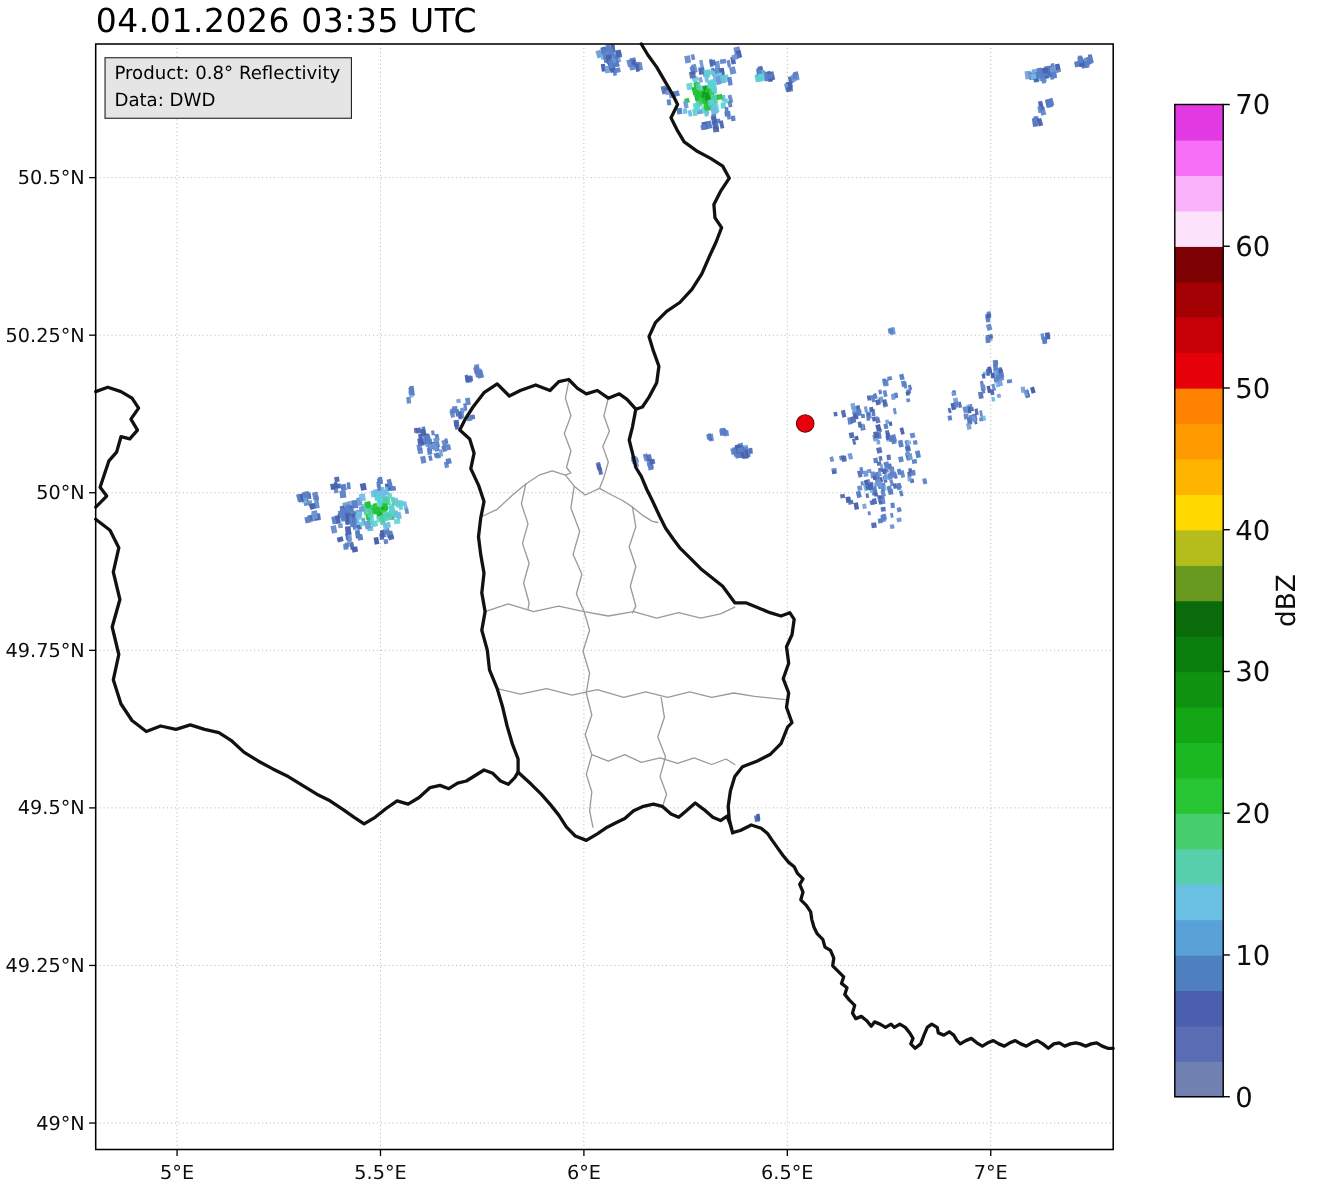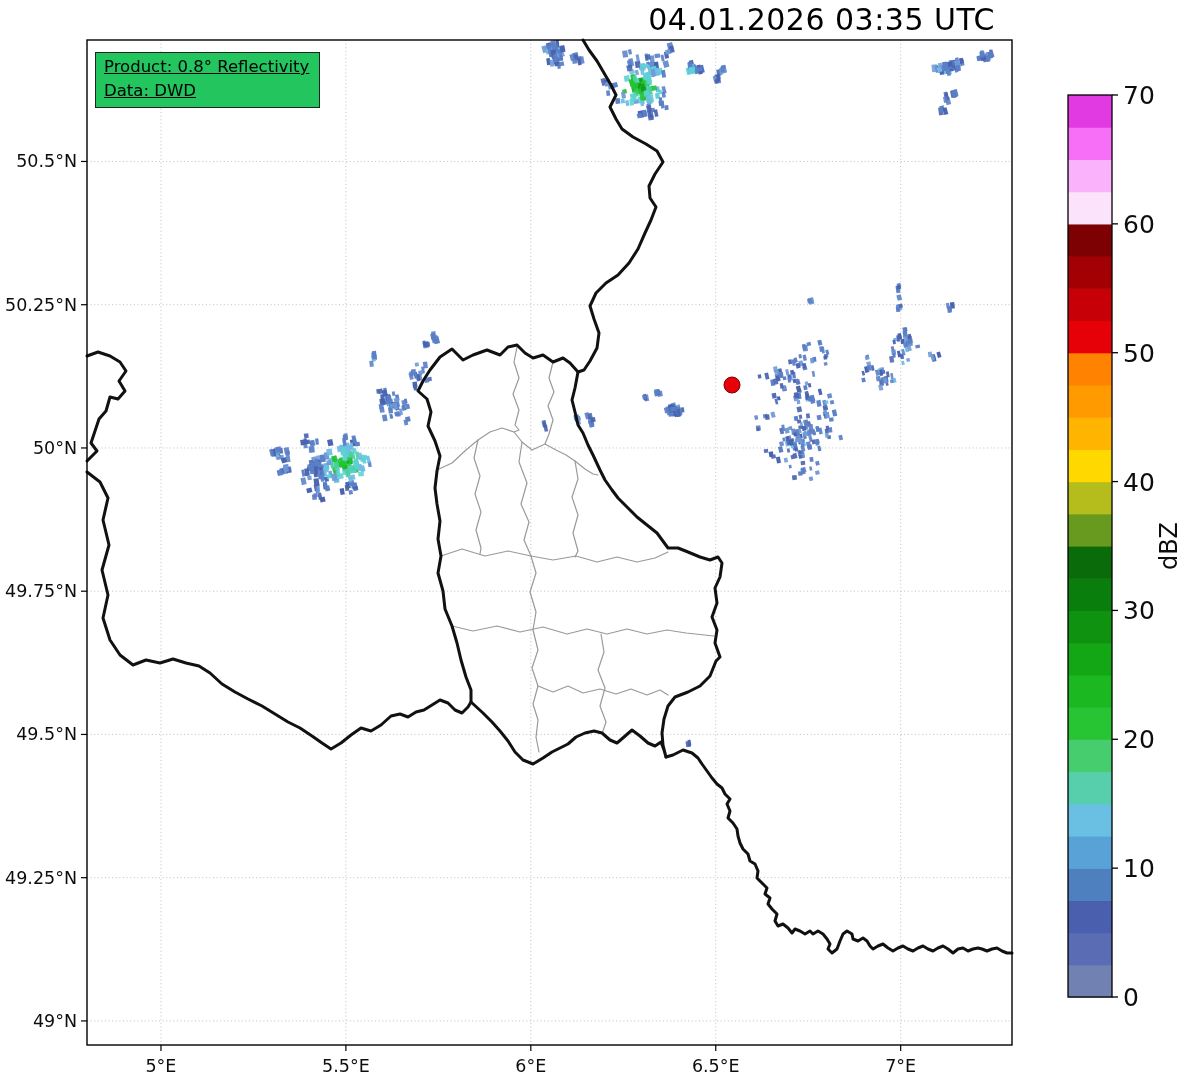--- a/index.html
+++ b/index.html
@@ -1,21 +1,21 @@
 <!DOCTYPE html>
 <html><head>
 <meta charset="utf-8">
 <style>
   html,body{margin:0;padding:0;background:#ffffff;}
   body{font-family:"DejaVu Sans","Liberation Sans",sans-serif;}
   .fig{position:relative;width:1202px;height:1081px;background:#fff;overflow:hidden;}
-  .fig-title{position:absolute;left:70px;top:2px;width:925px;text-align:right;
+  .fig-title{position:absolute;left:87px;top:2px;width:925px;text-align:left;
     font-size:30px;color:#000;letter-spacing:0.5px;}
-  .infobox{position:absolute;left:95px;top:52px;background:#22c55e;border:1.5px solid #222;
-    padding:2px 10px 4px 8px;font-size:16.5px;line-height:1.45;color:#000;z-index:5;text-decoration:underline;}
+  .infobox{position:absolute;left:95px;top:52px;background:#e5e5e5;border:1.5px solid #222;
+    padding:2px 10px 4px 8px;font-size:16.5px;line-height:1.45;color:#000;z-index:5;}
   svg{position:absolute;left:0;top:0;}
   svg text{font-family:"DejaVu Sans","Liberation Sans",sans-serif;fill:#0d0d0d;}
 </style>
 </head>
 <body>
 
 <div class="fig">
   <div class="fig-title">04.01.2026 03:35 UTC</div>
   <svg id="map-svg" width="1202" height="1081" viewBox="0 0 1202 1081">
       <defs>

